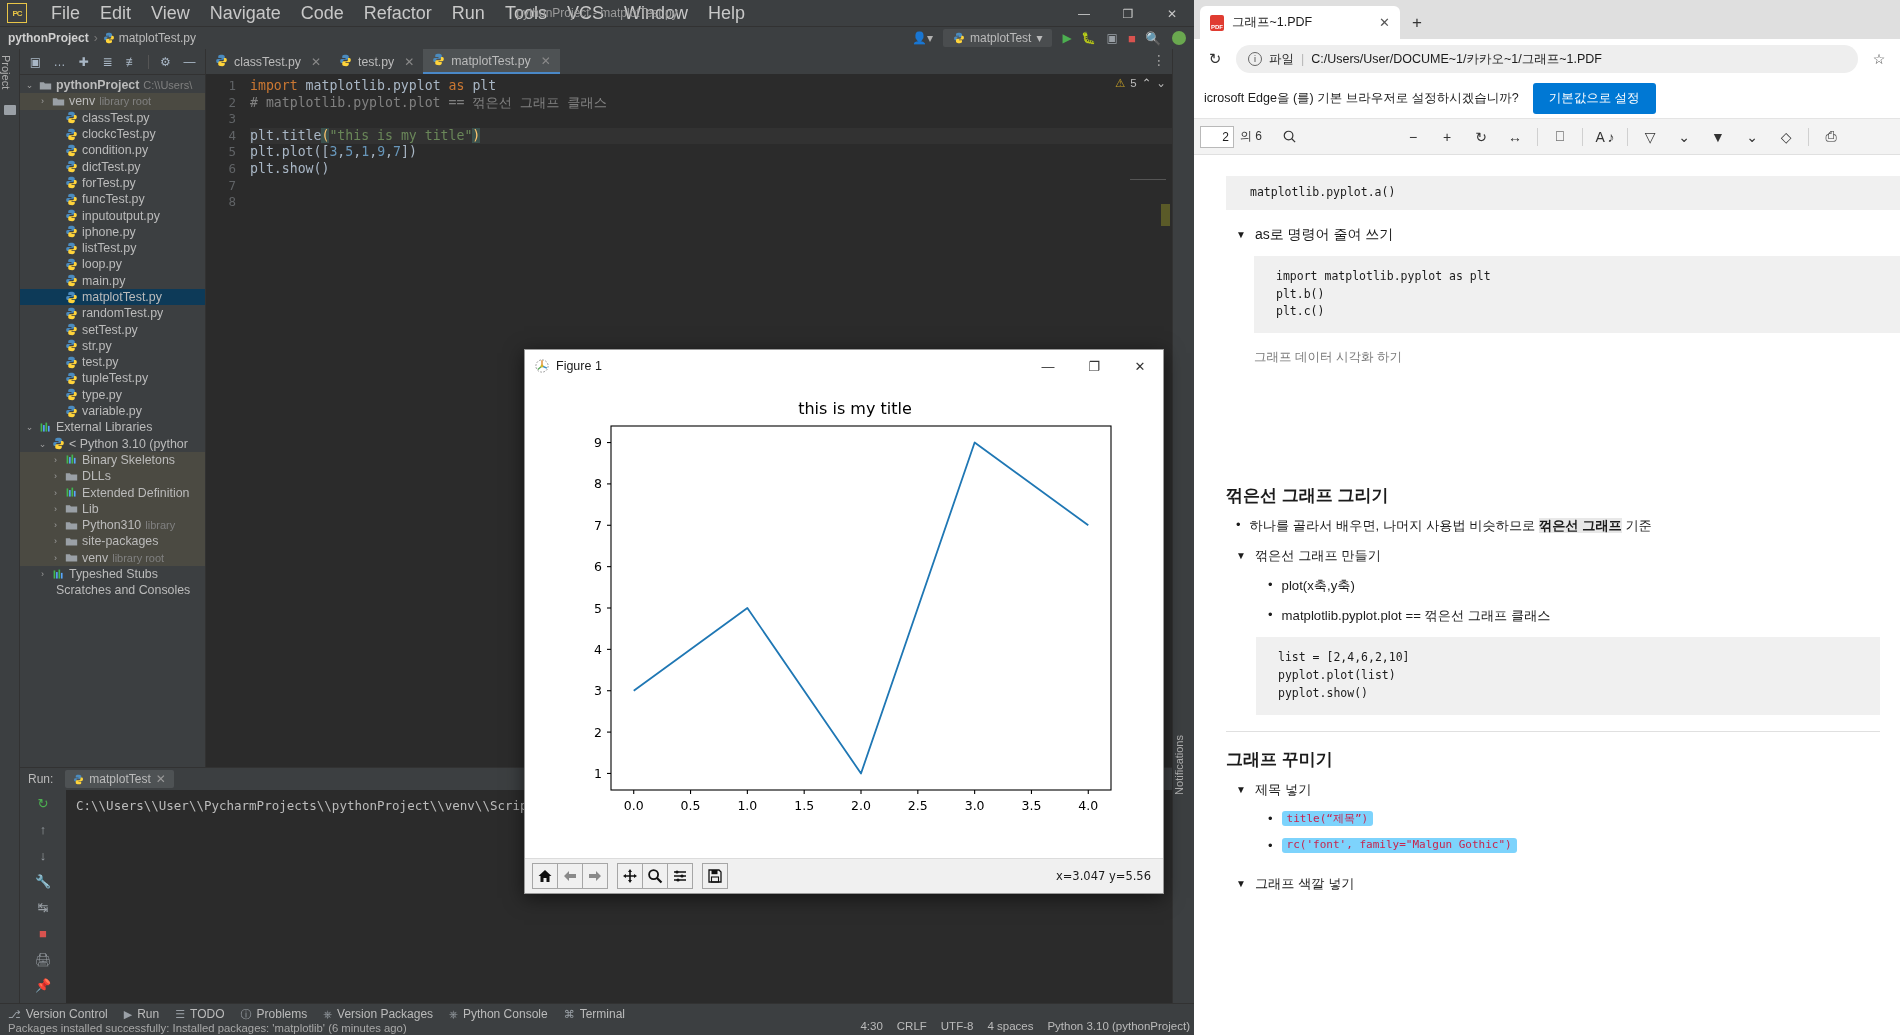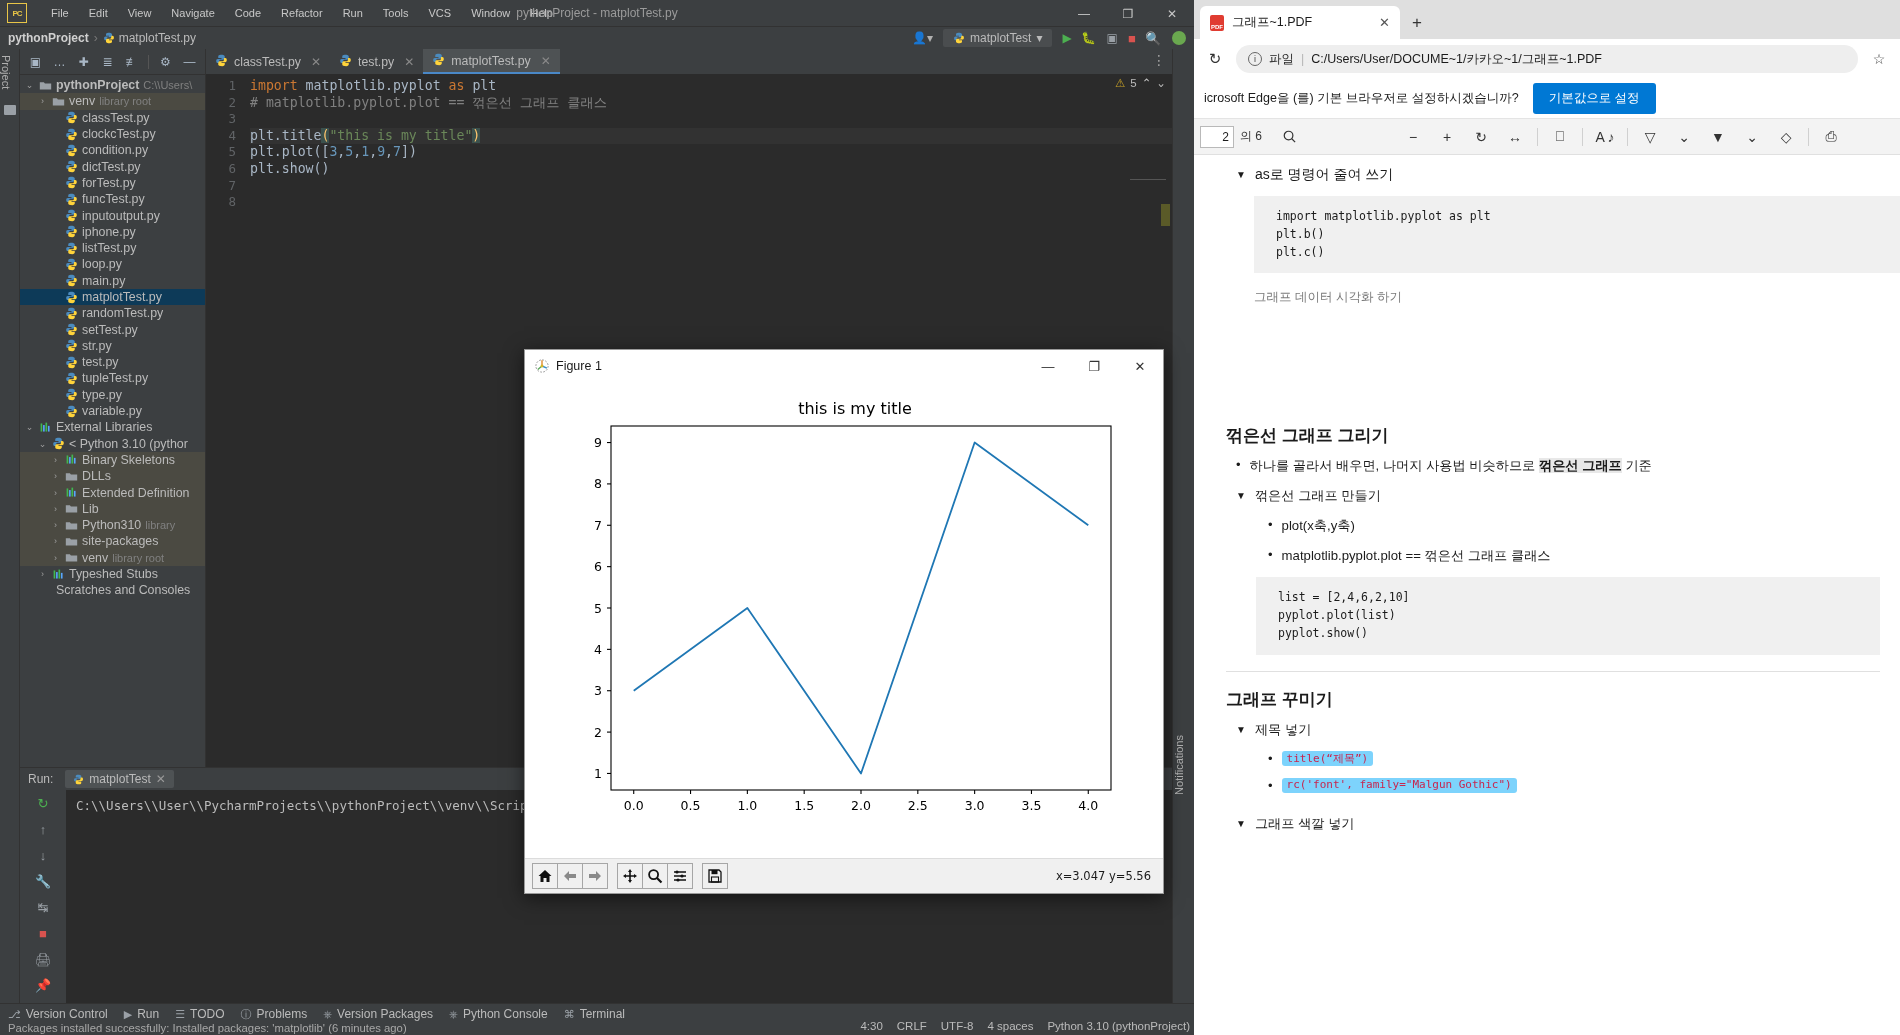--- a/index.html
+++ b/index.html
@@ -9,21 +9,21 @@
   
   #pycharm { position:absolute; left:0; top:0; width:1194px; height:1035px;
     background:#3c3f41; color:#bbbbbb; }
 
   .pc-titlebar { height:27px; background:#3c3f41; display:flex; align-items:center;
     position:relative; border-bottom:1px solid #323232; }
   .pc-logo { width:20px; height:20px; margin-left:7px; border:1px solid #e8c547;
     border-radius:0; font-size:8px; color:#e8c547; display:flex;
     align-items:center; justify-content:center; font-weight:bold; letter-spacing:-1px;}
   .pc-menu { display:flex; gap:0px; margin-left:14px; }
-  .pc-menu span { padding:3px 10px; font-size:11px; color:#c8c8c8; }
+  .pc-menu span { padding:3px 10px; font-size:18px; color:#c8c8c8; }
   .pc-title-center { position:absolute; left:0; right:0; text-align:center;
     font-size:12px; color:#9b9b9b; pointer-events:none; }
   .pc-wincontrols { position:absolute; right:0; top:0; display:flex; }
   .pc-wincontrols div { width:44px; height:27px; display:flex; align-items:center;
     justify-content:center; font-size:12px; color:#c8c8c8; }
 
   .pc-breadcrumb { height:22px; display:flex; align-items:center; padding-left:8px;
     font-size:12px; gap:5px; background:#3c3f41; }
   .pc-breadcrumb .sep { color:#777; }
   .bc-proj { font-weight:bold; color:#d0d0d0; }
@@ -856,20 +856,21 @@
     <div class="pdf-ti">⌄</div>
     <div class="pdf-ti">▼</div>
     <div class="pdf-ti">⌄</div>
     <div class="pdf-ti">◇</div>
     <div class="pdf-sep"></div>
     <div class="pdf-ti">⎙</div>
   </div>
 
   <div class="pdf-page">
     <div style="padding:8px 0 0 32px;">
+      <div class="code-block" style="margin-left:0;background:#f0f0f0;padding:8px 24px;">matplotlib.pyplot.a()</div>
       <div class="bullet-l1" style="font-size:14px;">
         <span class="tick">▼</span>
         <span>as로 명령어 줄여 쓰기</span>
       </div>
       <div class="code-block">import matplotlib.pyplot as plt
 plt.b()
 plt.c()</div>
       <div class="grey-note" style="margin:14px 0 0 28px;">그래프 데이터 시각화 하기</div>
     </div>
 

